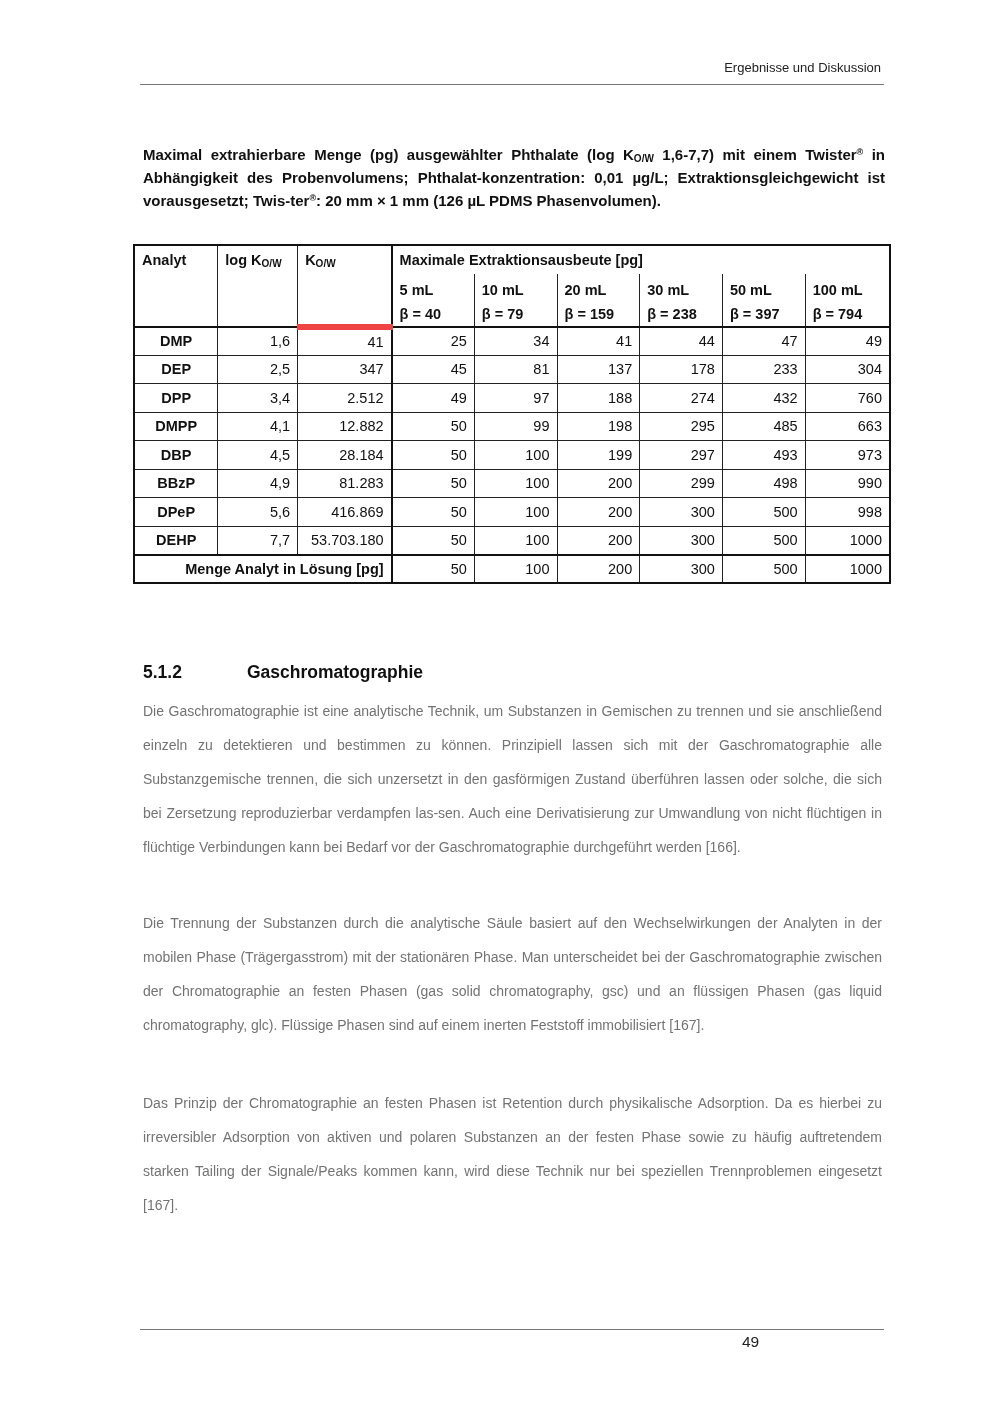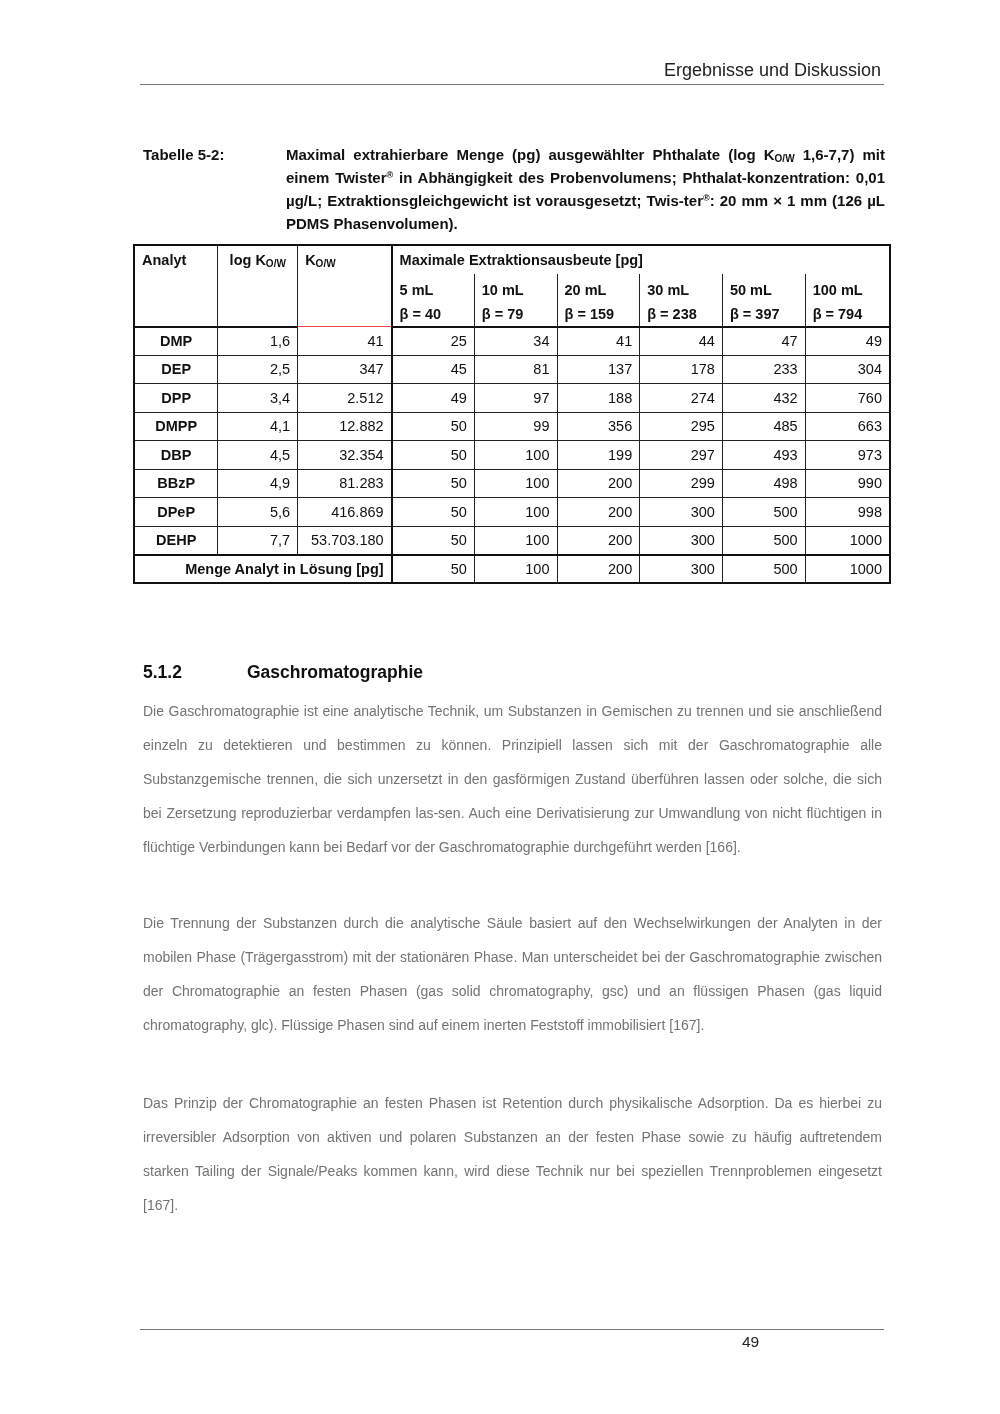--- a/index.html
+++ b/index.html
@@ -7,21 +7,21 @@
     body {
       position: relative;
       font-family: "Liberation Sans", sans-serif;
       color: #111111;
       overflow: hidden;
     }
     .header-text {
       position: absolute;
       right: 119px;
       top: 60px;
-      font-size: 18px;
+      font-size: 13px;
       color: #222;
     }
     .header-rule {
       position: absolute;
       left: 140px;
       width: 744px;
       top: 84px;
       border-top: 1px solid #777;
     }
     .caption {
@@ -99,41 +99,40 @@
       color: #222;
     }
   </style>
 </head>
 <body>
 
 <div class="header-text">Ergebnisse und Diskussion</div>
 <div class="header-rule"></div>
 
 <div class="caption">
-  <div class="caption-label">Tabelle 5-2:</div>
   <div class="caption-text"><span>Maximal extrahierbare Menge (pg) ausgewählter Phthalate (log K</span><sub>O/W</sub><span> 1,6-7,7) mit einem Twister</span><sup>®</sup><span> in Abhängigkeit des Probenvolumens; Phthalat-konzentration: 0,01 µg/L; Extraktionsgleichgewicht ist vorausgesetzt; Twis-ter</span><sup>®</sup><span>: 20 mm × 1 mm (126 µL PDMS Phasenvolumen).</span></div>
 </div>
 
 <table class="data outer">
   <colgroup>
     <col style="width:84px">
       <col style="width:80px">
       <col style="width:94px">
     <col style="width:83px">
       <col style="width:83px">
       <col style="width:83px">
     <col style="width:83px">
       <col style="width:83px">
       <col style="width:85px">
   </colgroup>
   <tbody>
       <tr>
     <th rowspan="2" class="hdr-cell" style="border-bottom:2px solid #111;">Analyt</th>
-    <th rowspan="2" style="border-bottom:2px solid #111;text-align:center;"><span>log K</span><sub>O/W</sub></th>
-    <th rowspan="2" style="border-bottom:1px solid #ef4444;"><span>K</span><sub>O/W</sub></th>
+    <th rowspan="2" style="border-bottom:2px solid #111;"><span>log K</span><sub>O/W</sub></th>
+    <th rowspan="2" style="border-bottom:6px solid #ef4444;"><span>K</span><sub>O/W</sub></th>
     <th colspan="6" class="thick-left" style="border-bottom:none;">Maximale Extraktionsausbeute [pg]</th>
   </tr>
   <tr class="hdr-bottom">
     <td class="vol-cell thick-left no-top">
           <div>5 mL</div>
           <div>β = 40</div>
         </td>
     <td class="vol-cell no-top">
           <div>10 mL</div>
           <div>β = 79</div>
@@ -189,29 +188,29 @@
         <td class="num">274</td>
         <td class="num">432</td>
         <td class="num">760</td>
       </tr>
       <tr>
         <td class="rowhead">DMPP</td>
         <td class="num">4,1</td>
         <td class="num">12.882</td>
         <td class="num thick-left">50</td>
         <td class="num">99</td>
-        <td class="num">356</td>
+        <td class="num">198</td>
         <td class="num">295</td>
         <td class="num">485</td>
         <td class="num">663</td>
       </tr>
       <tr>
         <td class="rowhead">DBP</td>
         <td class="num">4,5</td>
-        <td class="num">32.354</td>
+        <td class="num">28.184</td>
         <td class="num thick-left">50</td>
         <td class="num">100</td>
         <td class="num">199</td>
         <td class="num">297</td>
         <td class="num">493</td>
         <td class="num">973</td>
       </tr>
       <tr>
         <td class="rowhead">BBzP</td>
         <td class="num">4,9</td>

